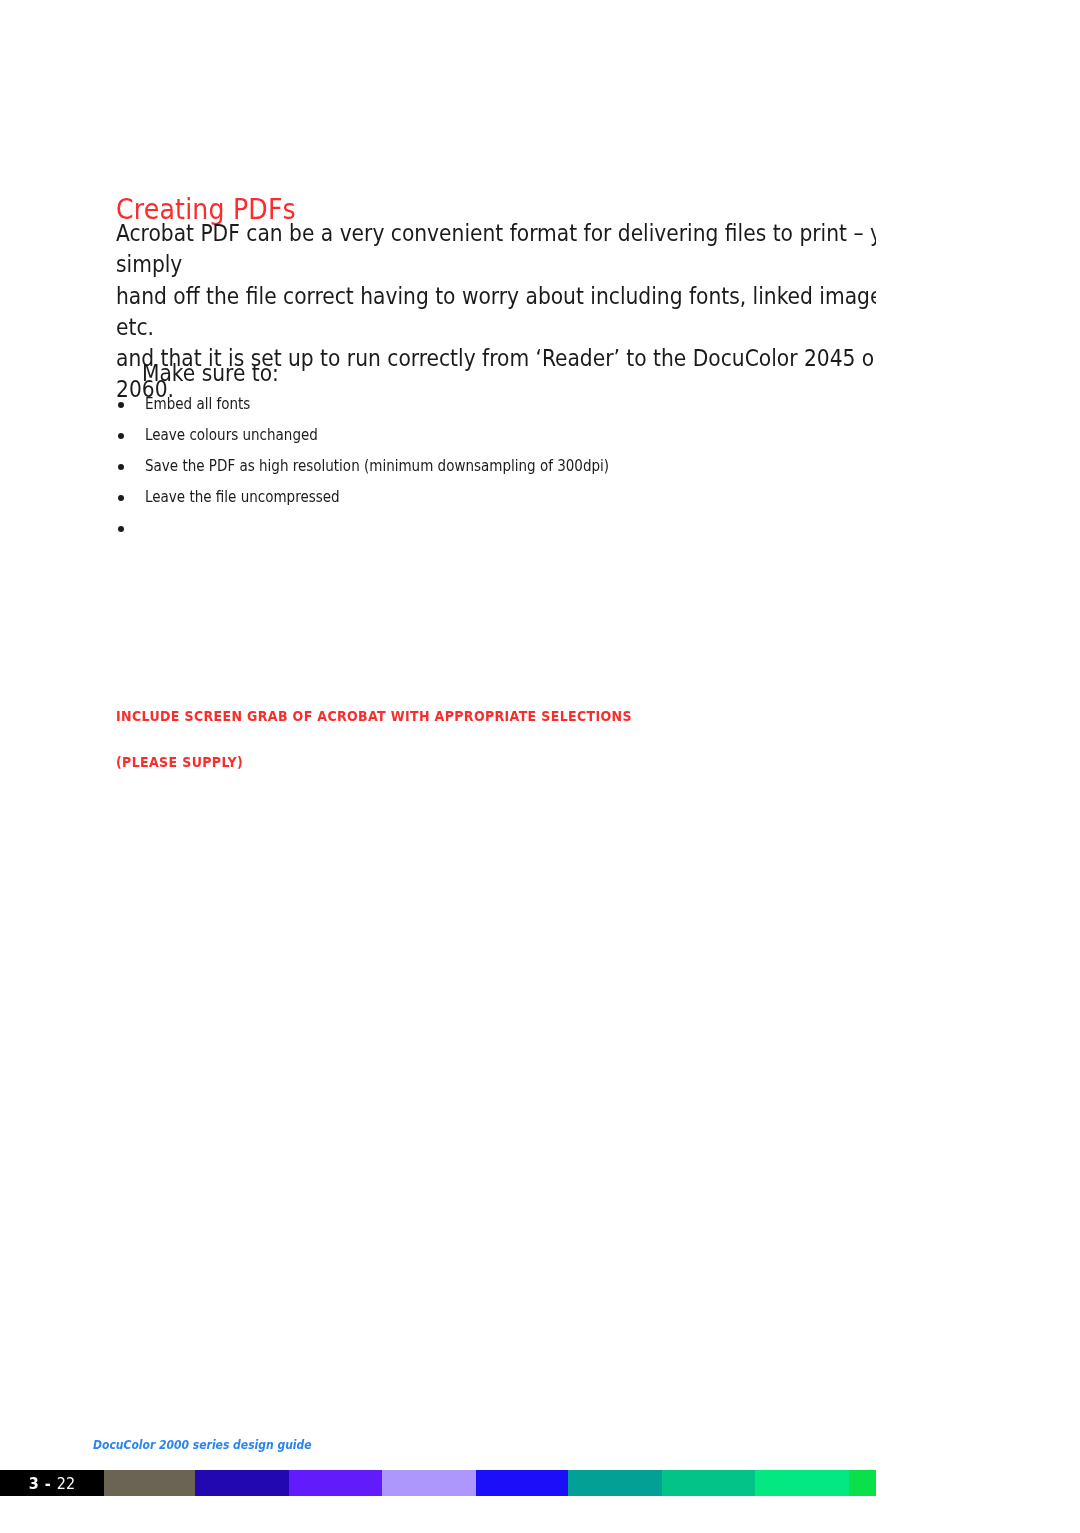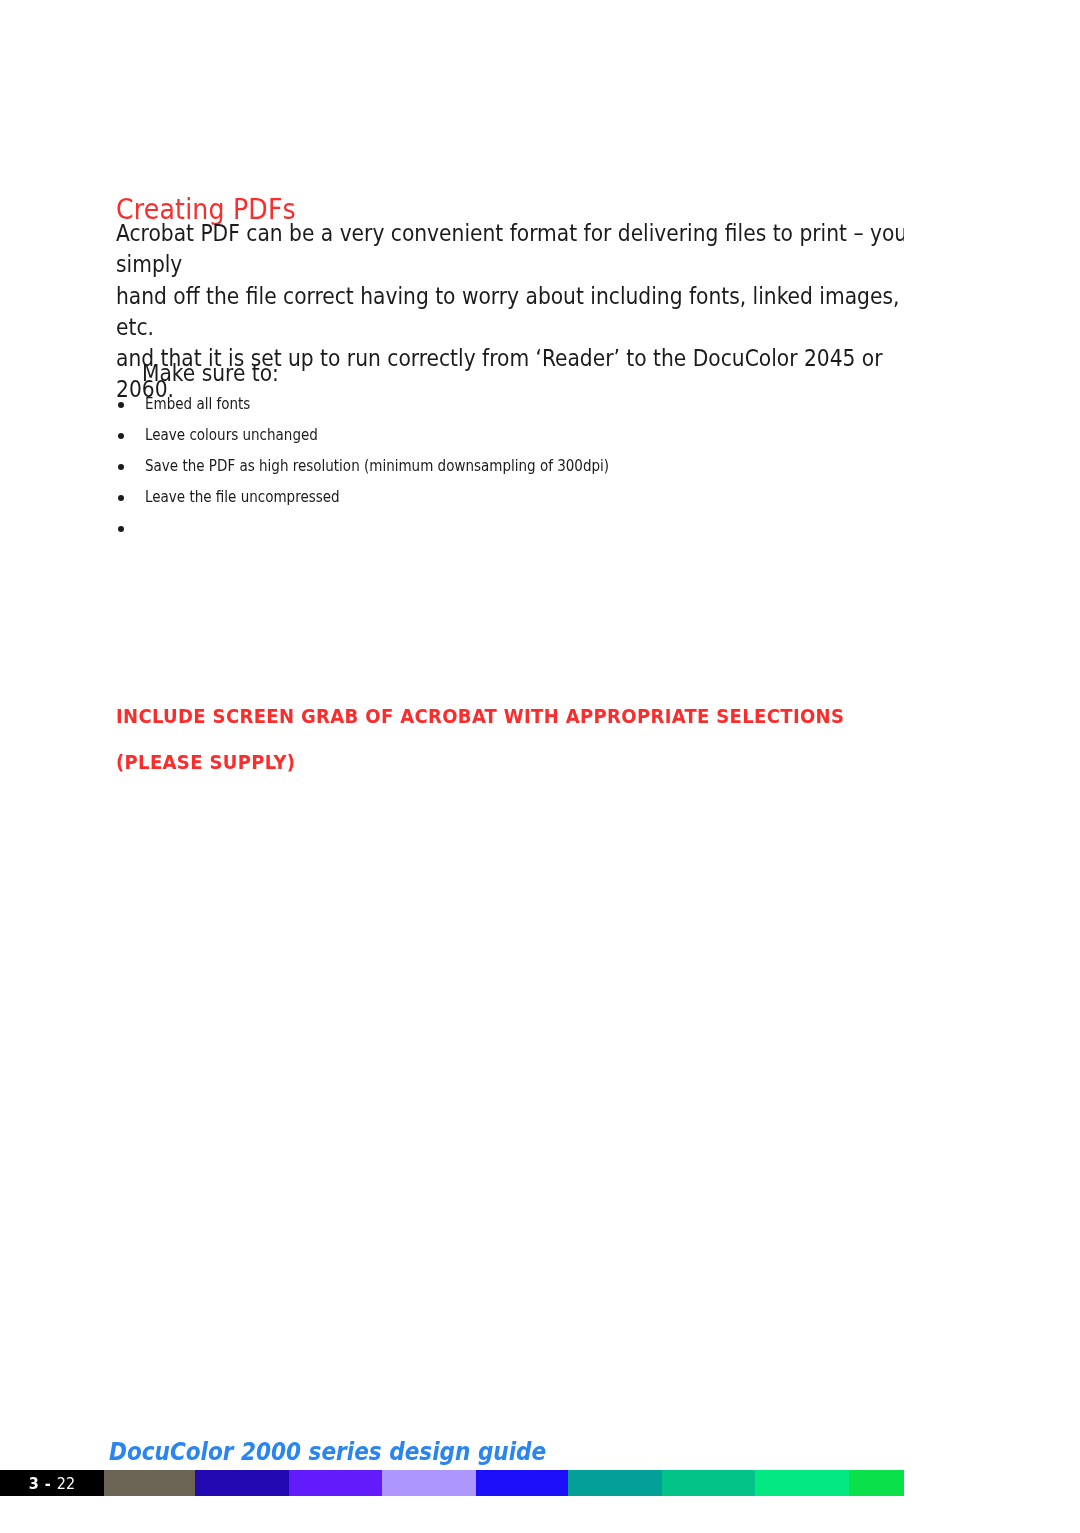--- a/index.html
+++ b/index.html
@@ -7,21 +7,20 @@
     padding: 0;
     background: #ffffff;
   }
   .page {
     position: relative;
     width: 876px;
     height: 1533px;
     background: #ffffff;
     overflow: hidden;
     font-family: "DejaVu Sans", "Liberation Sans", sans-serif;
-    padding-left: 28px;
   }
 
   .page-heading {
     position: absolute;
     left: 116px;
     top: 174px;
     font-size: 28px;
     font-weight: 500;
     letter-spacing: 0.2px;
     color: #fb2c2c;
@@ -84,34 +83,34 @@
     border-radius: 50%;
     background: #1b1b1b;
   }
 
   .note {
     position: absolute;
     left: 116px;
     top: 693px;
     width: 820px;
     color: #fb2c2c;
-    font-size: 20px;
+    font-size: 14px;
     font-weight: 700;
     line-height: 46px;
     letter-spacing: 0.35px;
     font-family: "DejaVu Sans Condensed", "DejaVu Sans", "Liberation Sans", sans-serif;
   }
   .note div { white-space: nowrap; }
 
   
   .footer-caption {
     position: absolute;
-    left: 109px;
+    left: 93px;
     top: 1438px;
-    font-size: 24px;
+    font-size: 12px;
     font-weight: 700;
     font-style: italic;
     color: #2b85f0;
     font-family: "DejaVu Sans Condensed", "DejaVu Sans", "Liberation Sans", sans-serif;
     white-space: nowrap;
   }
 
   .color-bar {
     position: absolute;
     left: 0;

